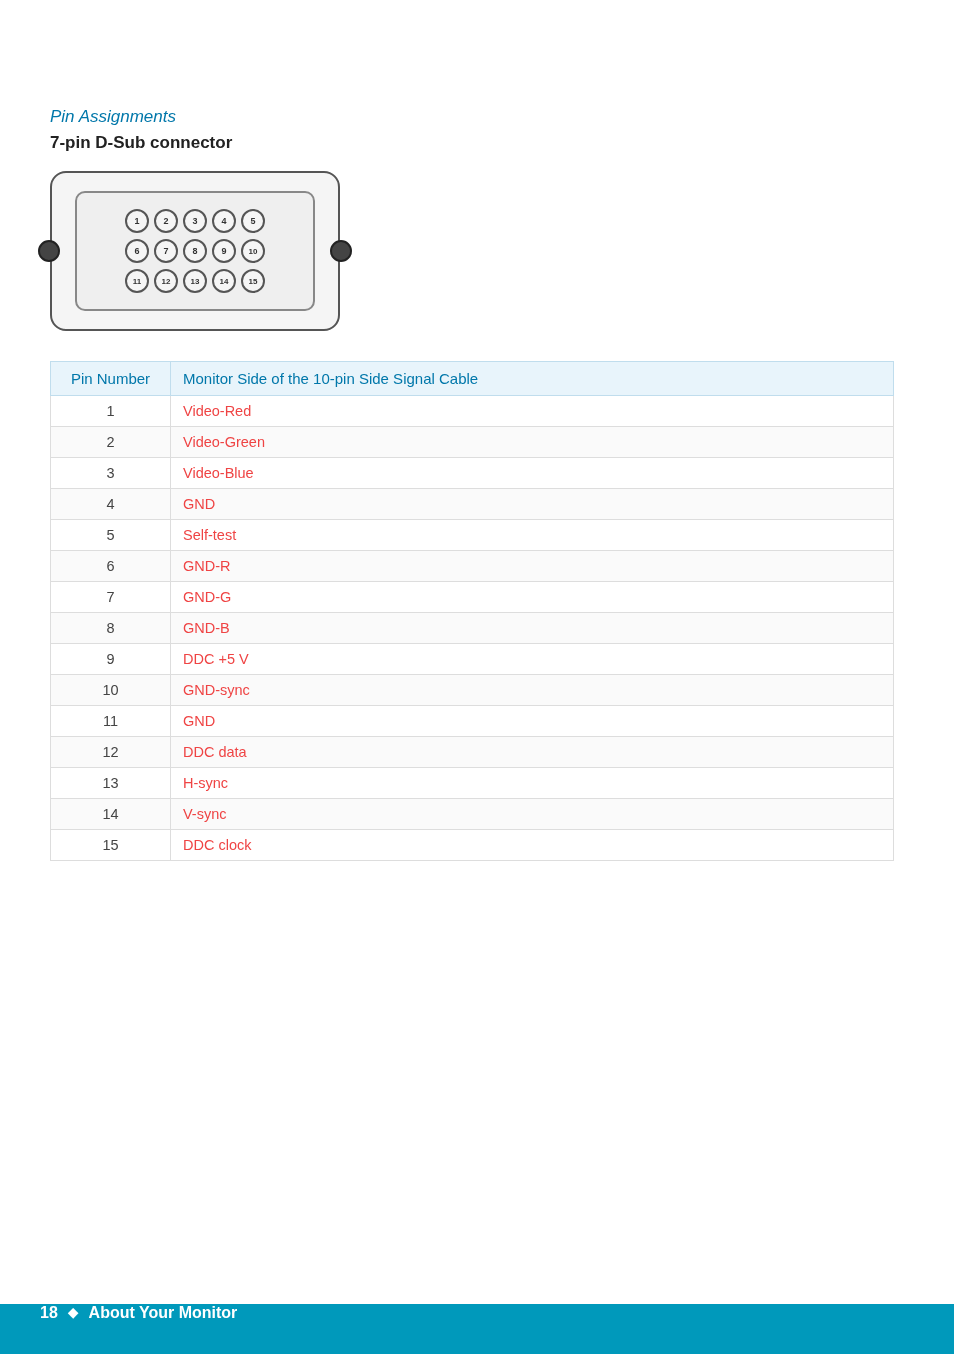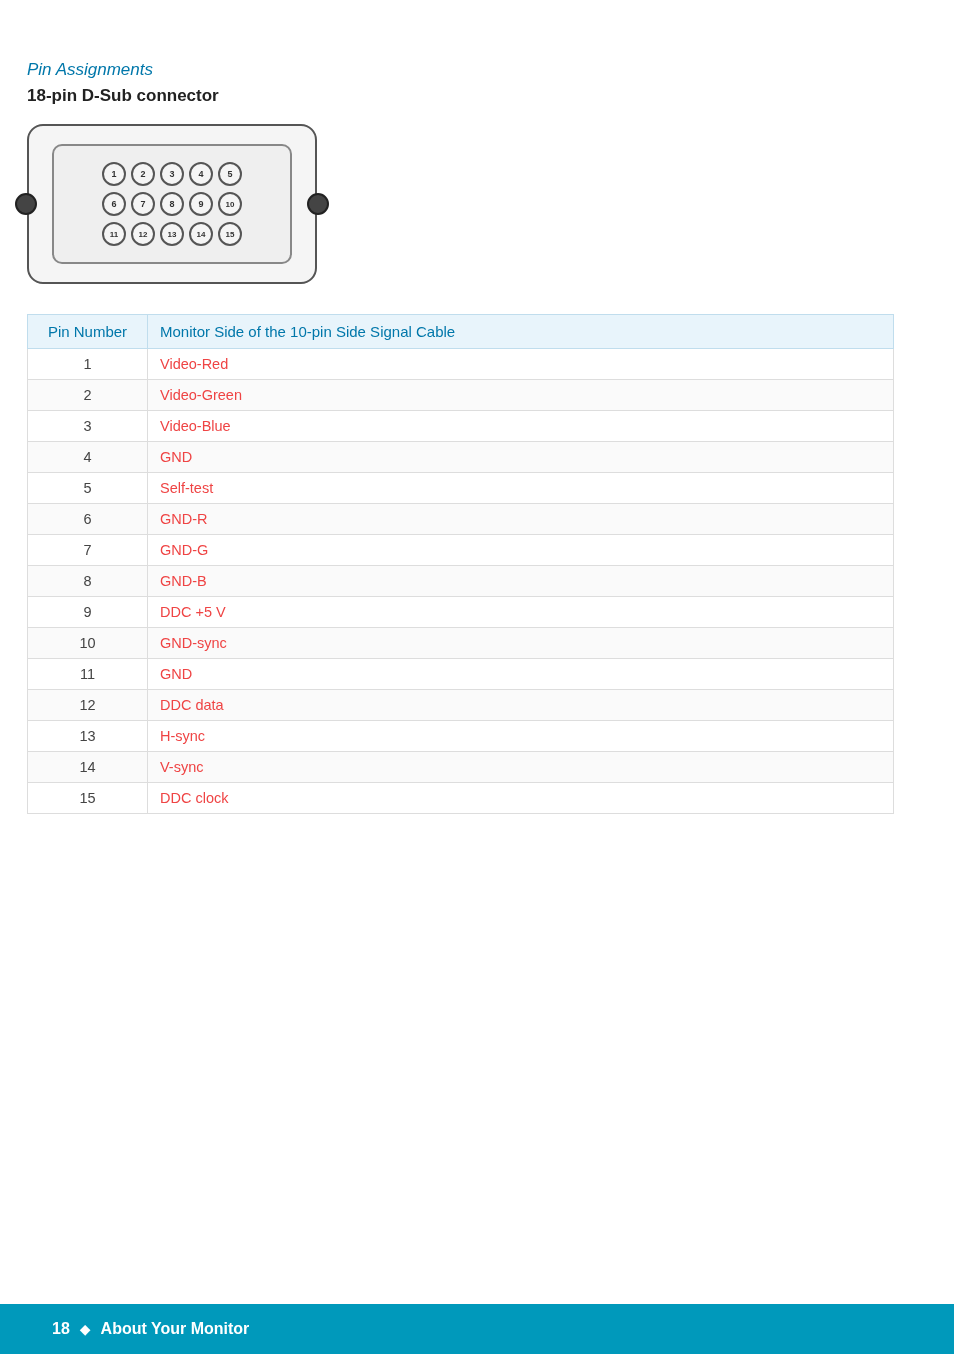--- a/index.html
+++ b/index.html
@@ -8,21 +8,22 @@
       width: 954px;
       min-height: 1354px;
       background: #ffffff;
       font-family: Arial, Helvetica, sans-serif;
       font-size: 15px;
       color: #333;
       position: relative;
     }
 
     .page-content {
-      padding: 60px 60px 80px 27px;
+      padding: 60px 60px 80px 50px;
+      margin-top: 47px;
     }
 
     .section-title {
       color: #0077aa;
       font-style: italic;
       font-size: 17px;
       font-weight: normal;
       margin-bottom: 6px;
     }
 
@@ -146,22 +147,21 @@
 
     
     .page-footer {
       position: absolute;
       bottom: 0;
       left: 0;
       right: 0;
       height: 50px;
       background: #0099bb;
       display: flex;
-      align-items: center;
-      padding: 0 52px;
+      padding: 0 40px;
     }
 
     .footer-text {
       color: #ffffff;
       font-size: 16px;
       font-weight: bold;
     }
 
     .footer-diamond {
       color: #ffffff;
@@ -169,21 +169,21 @@
       font-size: 14px;
     }
   </style>
 </head>
 <body>
 
 <div class="page-content">
 
   <div class="section-title">Pin Assignments</div>
 
-  <div class="connector-title">18-pin D-Sub connector</div>
+  <div class="connector-title">7-pin D-Sub connector</div>
 
   <div class="connector-diagram">
     <div class="side-dot connector-left-dot"></div>
     <div class="connector-inner">
 
       <div class="pins-row">
         <div class="pin">1</div>
         <div class="pin">2</div>
         <div class="pin">3</div>
         <div class="pin">4</div>

